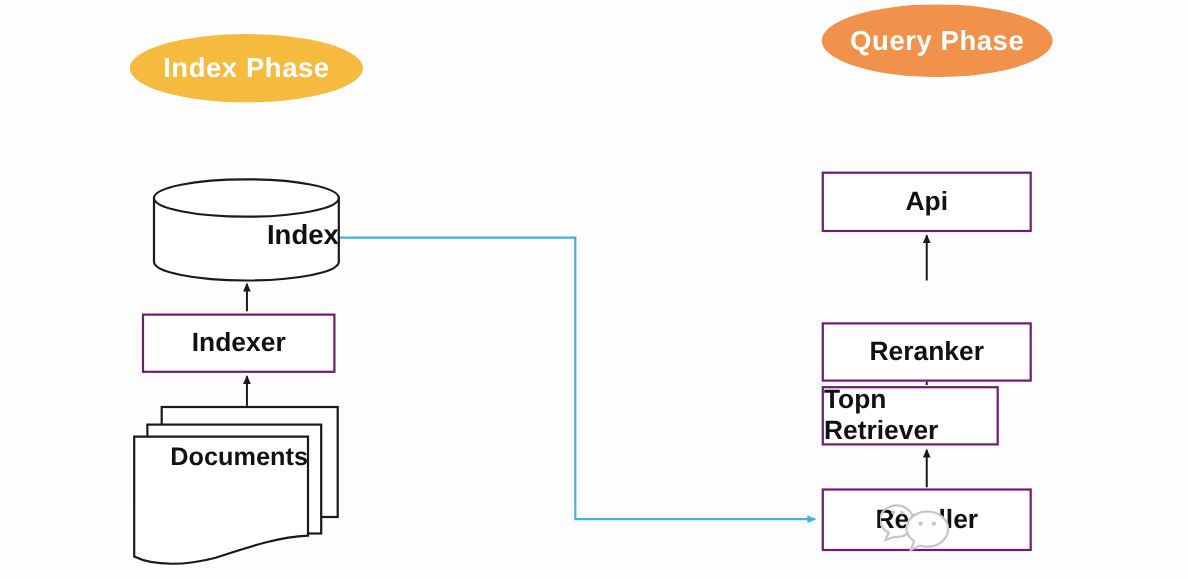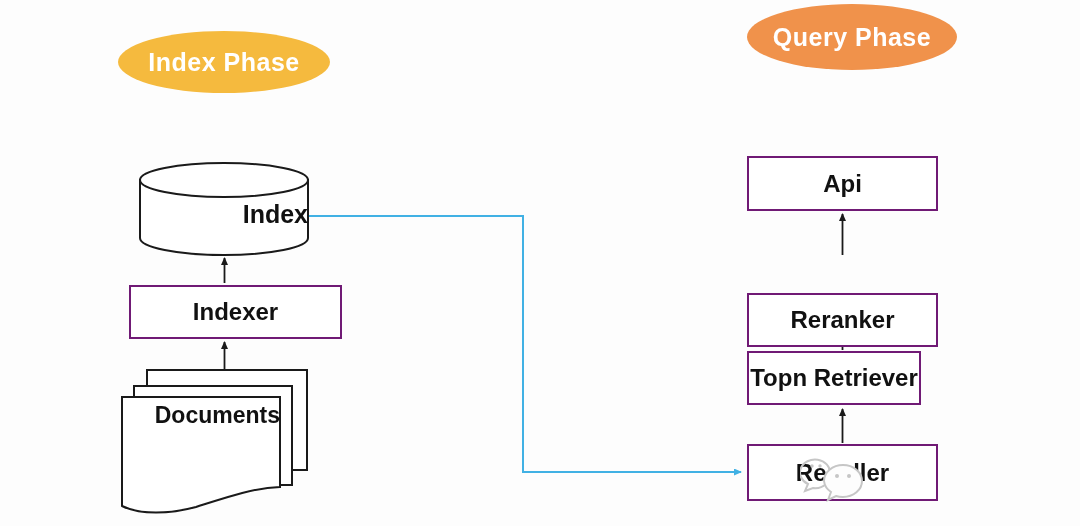--- a/index.html
+++ b/index.html
@@ -99,35 +99,35 @@
     <line x1="842.5" y1="443" x2="842.5" y2="409" stroke-width="1.8" marker-end="url(#arrowBlack)" stroke="#1A1A1A"></line>
     <line x1="842.5" y1="350" x2="842.5" y2="313" stroke-width="1.8" marker-end="url(#arrowBlack)" stroke="#1A1A1A"></line>
     <line x1="842.5" y1="255" x2="842.5" y2="214" stroke-width="1.8" marker-end="url(#arrowBlack)" stroke="#1A1A1A"></line>
   </svg>
 
   <div class="phase-label" style="left:118px; top:31px; width:212px; height:62px;">Index Phase</div>
   <div class="phase-label" style="left:747px; top:4px; width:210px; height:66px;">Query Phase</div>
 
   <div class="shape-label index-label">Index</div>
 
-  <div class="node-box" style="left:129px; top:285px; width:213px; height:54px;">
+  <div class="node-box" style="left:129px; top:285px; width:176px; height:54px;">
     <span>Indexer</span>
   </div>
 
   <div class="shape-label documents-label">Documents</div>
 
   <div class="node-box" style="left:747px; top:156px; width:191px; height:55px;">
     <span>Api</span>
   </div>
 
   <div class="node-box" style="left:747px; top:256px; width:191px; height:54px;margin-top:37px;">
     <span>Reranker</span>
   </div>
 
-  <div class="node-box" style="left:747px; top:351px; width:174px; height:54px;">
+  <div class="node-box" style="left:747px; top:351px; width:161px; height:54px;">
     <span>Topn Retriever</span>
   </div>
 
   <div class="node-box" style="left:747px; top:444px; width:191px; height:57px;">
     <span>Recaller</span>
   </div>
 
   <svg class="watermark-icon-layer" width="70" height="56" viewBox="0 0 70 56" xmlns="http://www.w3.org/2000/svg">
     <g fill="none" stroke="#c6c6c6" stroke-width="2">
       <path d="M30,23 a15,13 0 1 0 -22,11 l-3,7 8,-3 a15,13 0 0 0 17,-15 Z"></path>

